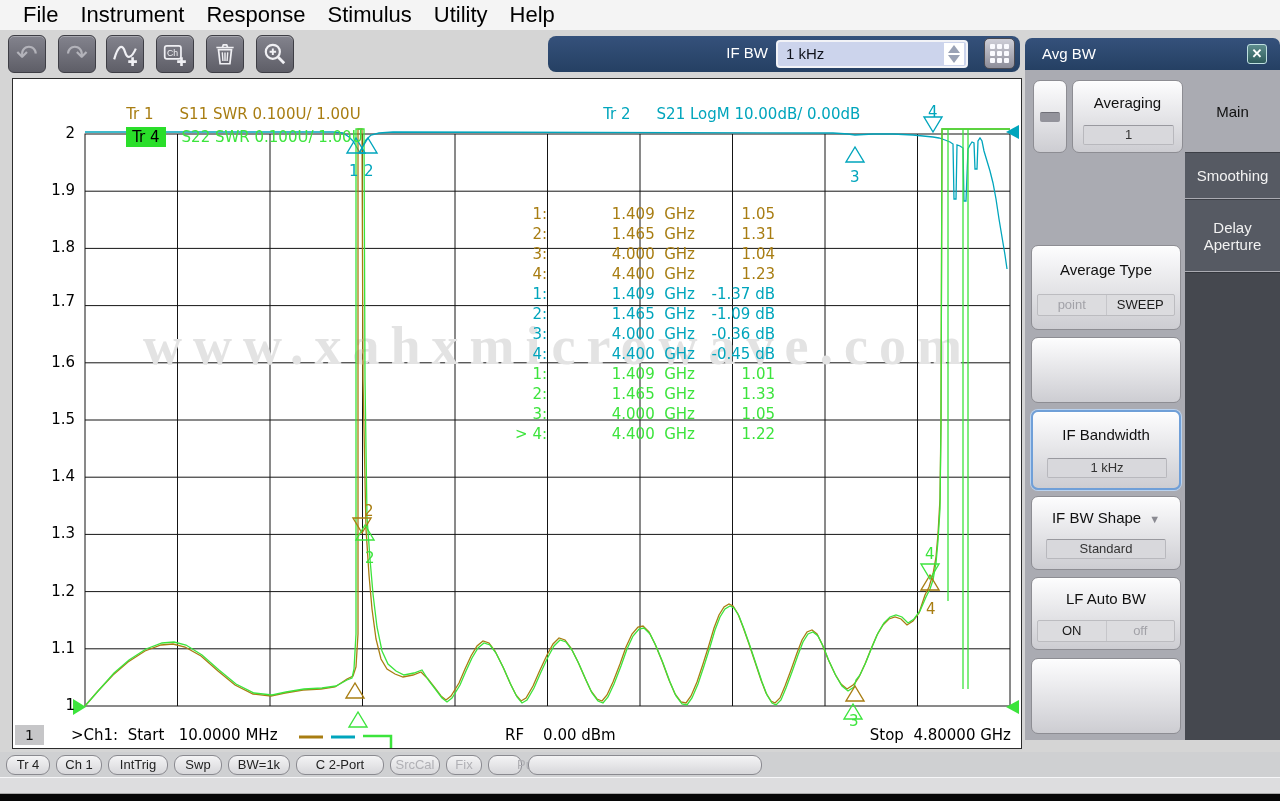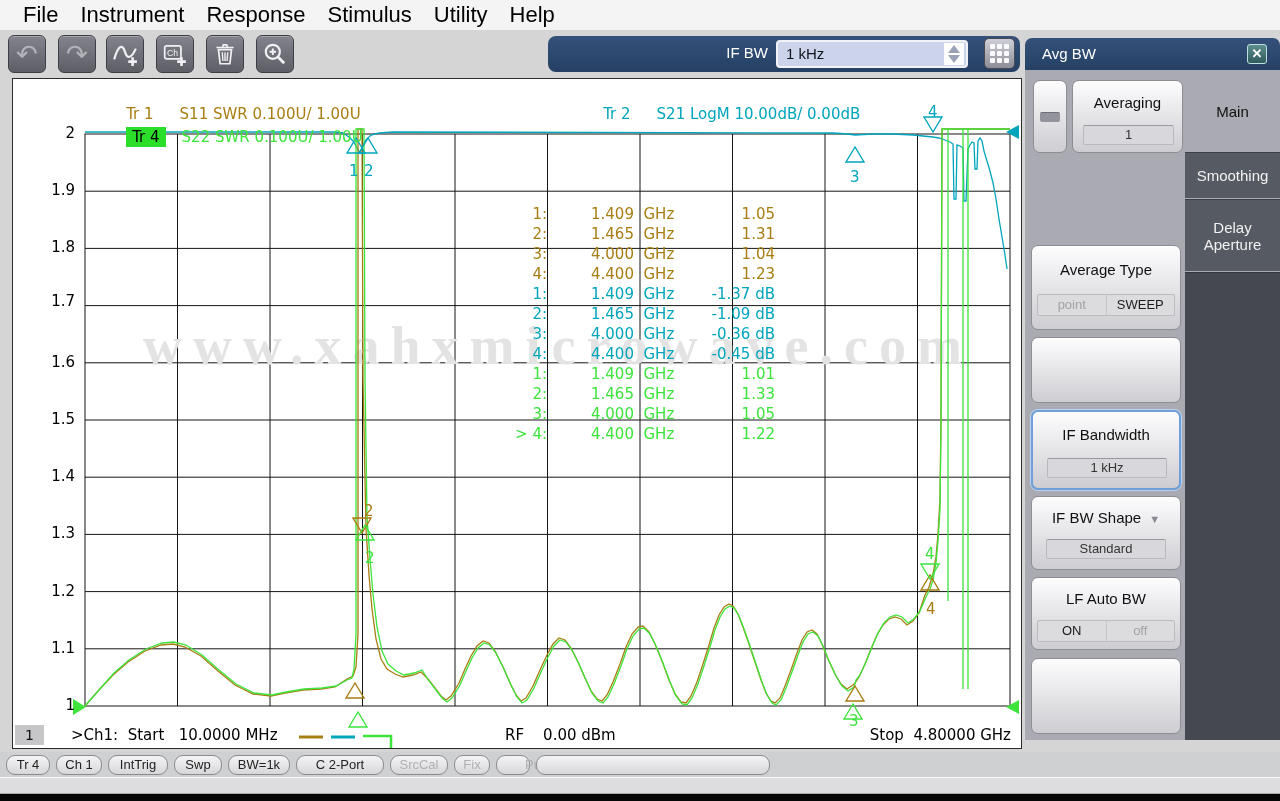--- a/index.html
+++ b/index.html
@@ -48,21 +48,21 @@
                font-weight:bold; font-size:54px; letter-spacing:11px; color:#e3e3e3; white-space:pre;margin-left:12px; }
   #grid-svg { z-index:1; } #trace-svg { z-index:3; }
   .chart-overlay { position:absolute; left:0; top:0; width:1008px; height:669px; z-index:4;
                    font-family:"DejaVu Sans",sans-serif; }
   .trace-title { position:absolute; font-size:15px; white-space:pre; }
   .tr4-badge { display:inline-block; background:#2ade2a; color:#000; padding:1px 6px; font-size:15px; }
   .y-tick { position:absolute; left:14px; width:48px; height:20px; text-align:right;
             font-size:15px; color:#000; }
   .m-row { position:absolute; left:450px; width:312px; height:20px; display:flex; font-size:15px; white-space:pre; }
   .m-num { width:84px; text-align:right; }
-  .m-freq { width:118px; margin-left:44px; text-align:left; }
+  .m-freq { width:118px; margin-left:30px; text-align:right; }
   .m-val { flex:1; text-align:right; }
   .annot { position:absolute; top:647px; font-size:15px; color:#000; white-space:pre; }
   .chan-badge { position:absolute; left:2px; top:646px; width:29px; height:20px; background:#c6c6c8;
                 text-align:center; font-size:14px; line-height:20px; color:#111; }
 
   
   .right-panel { position:absolute; left:1025px; top:38px; width:255px; height:702px; }
   .panel-header { position:absolute; left:0; top:0; width:255px; height:32px;
                   background:linear-gradient(#35517b,#254063); border-radius:7px 7px 0 0; }
   .panel-title { position:absolute; left:17px; top:7px; color:#fff; font-size:15px; }
@@ -346,20 +346,20 @@
     </div>
   </div>
 
   <div class="statusbar" id="status-bar">
       <div class="sbtn" style="width: 44px;">Tr 4</div>
       <div class="sbtn" style="width: 46px;">Ch 1</div>
       <div class="sbtn" style="width: 60px;">IntTrig</div>
       <div class="sbtn" style="width: 48px;">Swp</div>
       <div class="sbtn" style="width: 62px;">BW=1k</div>
       <div class="sbtn" style="width: 88px;">C  2-Port</div>
-      <div class="sbtn disabled" style="width: 58px;">SrcCal</div>
+      <div class="sbtn disabled" style="width: 50px;">SrcCal</div>
       <div class="sbtn disabled" style="width: 36px;">Fix</div>
       <div class="sbtn disabled" style="width: 30px; padding-left: 28px;">Pulse</div>
       <div class="sbtn disabled" style="width: 234px;"></div>
     </div>
   <div class="msgstrip"></div>
   <div class="blackbar"></div>
 </div>
 
 </body></html>

